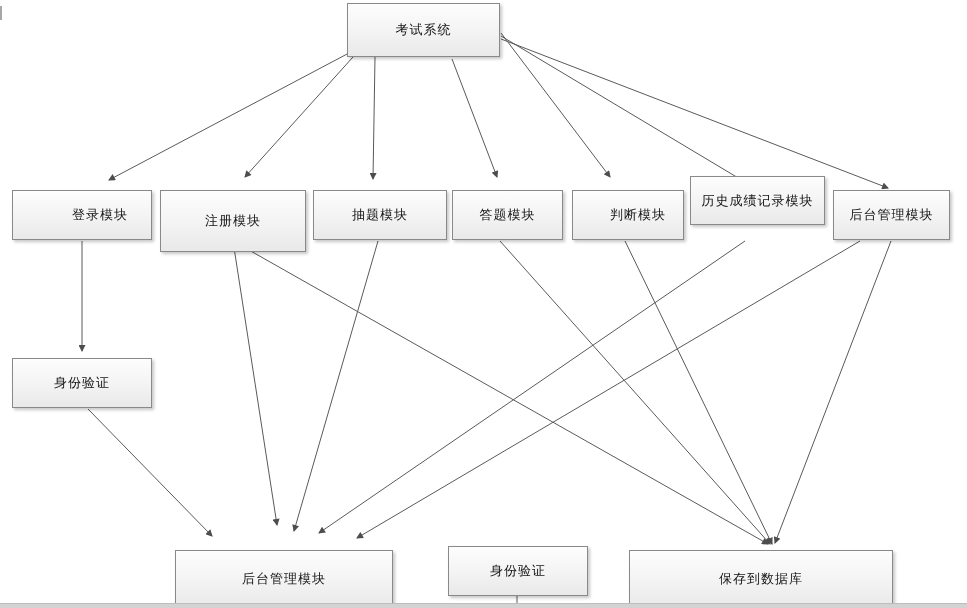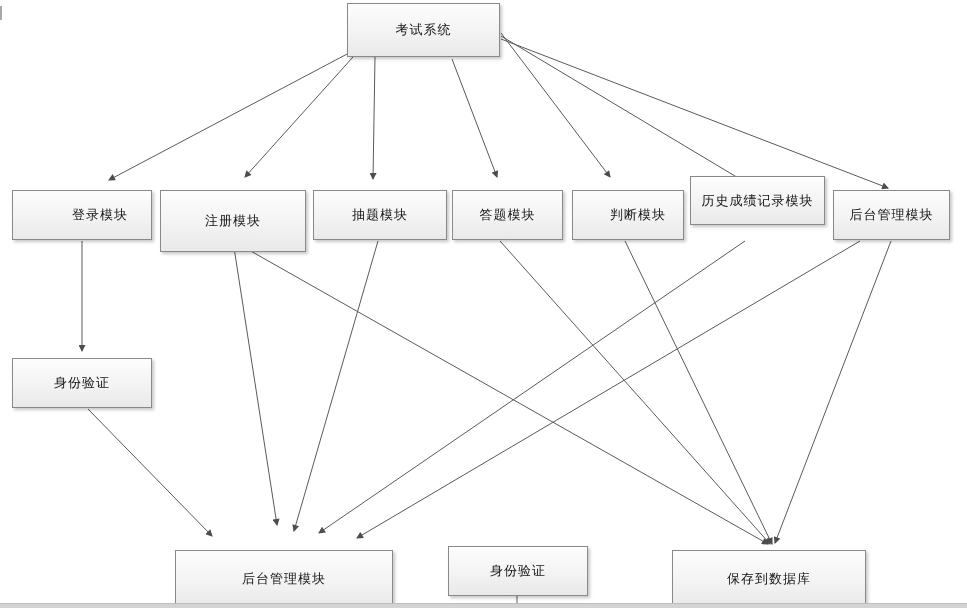--- a/index.html
+++ b/index.html
@@ -26,21 +26,21 @@
   #node-login   {left:12px; top:190px;width:140px;height:50px;padding-left:36px;}
   #node-register{left:160px;top:190px;width:146px;height:62px;}
   #node-draw    {left:313px;top:190px;width:134px;height:50px;}
   #node-answer  {left:452px;top:190px;width:111px;height:50px;}
   #node-judge   {left:572px;top:190px;width:112px;height:50px;padding-left:20px;}
   #node-history {left:690px;top:176px;width:135px;height:49px;}
   #node-admin   {left:833px;top:190px;width:117px;height:50px;}
   #node-auth    {left:12px; top:358px;width:140px;height:50px;}
   #node-read    {left:175px;top:550px;width:218px;height:58px;}
   #node-timer   {left:448px;top:546px;width:140px;height:50px;}
-  #node-save    {left:672px;top:550px;width:194px;height:58px;}
+  #node-save    {left:629px;top:550px;width:264px;height:58px;}
   #bottom-band{
     position:absolute;left:0;top:603px;width:967px;height:5px;
     background:#d3d3d3;border-top:1px solid #bdbdbd;z-index:3;
   }
   #left-edge-sliver{
     position:absolute;left:0;top:6px;width:2px;height:14px;
     background:#a8a8a8;z-index:3;
   }
 </style>
 </head>

